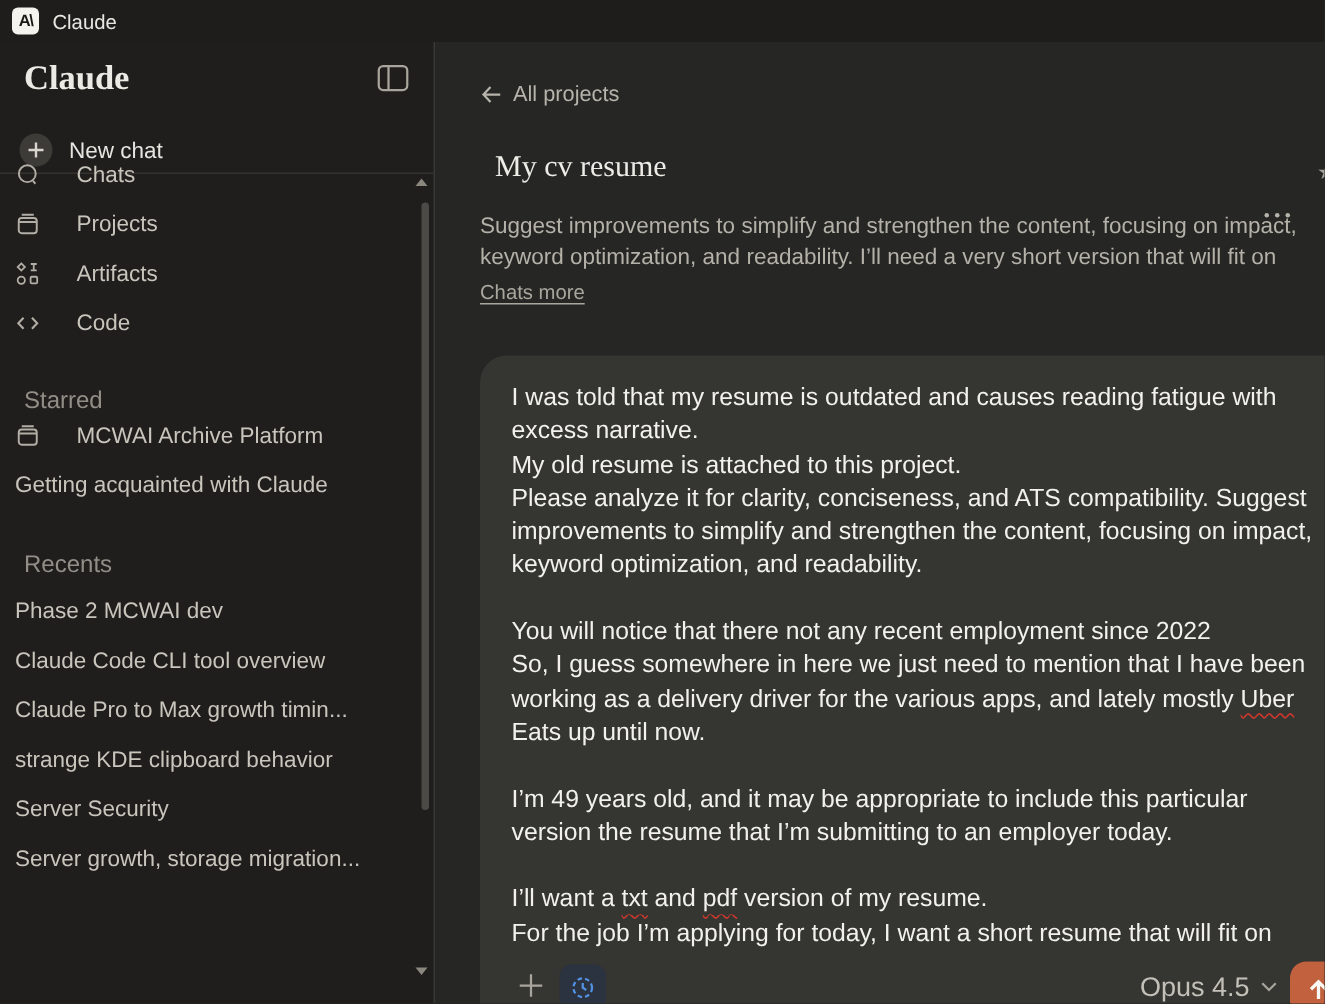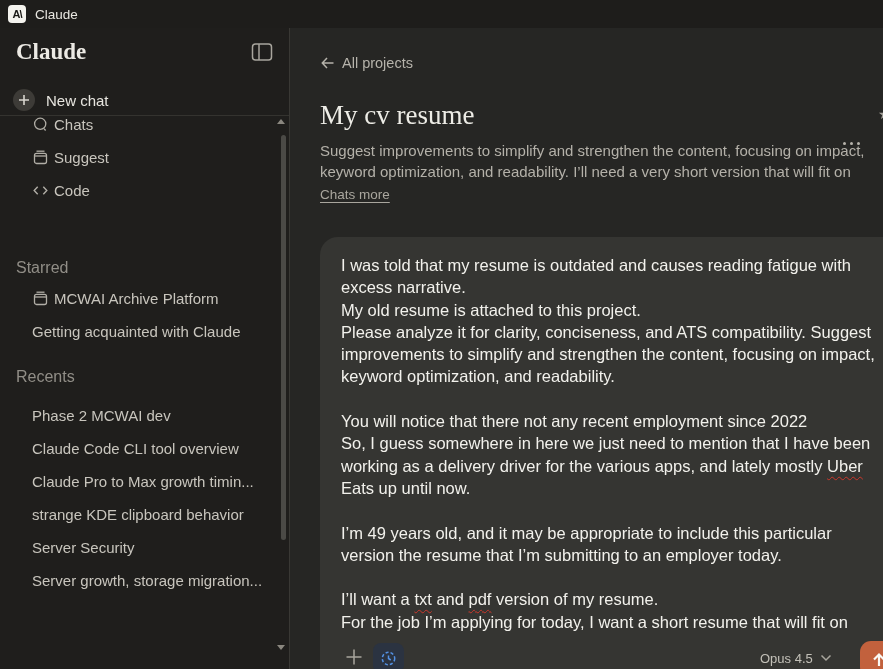--- a/index.html
+++ b/index.html
@@ -27,21 +27,21 @@
     font-family:"Liberation Serif", serif; font-size:23px; font-weight:600; color:#eceae4; }
   .collapse-btn { position:absolute; left:251px; top:14px; width:24px; height:21px;
     color:#a8a59d; cursor:pointer; }
   .newchat { position:absolute; left:13px; top:61px; height:22px;
     display:flex; align-items:center; gap:11px; cursor:pointer; }
   .newchat .plus-circle { width:22px; height:22px; border-radius:50%; background:#3d3b37;
     display:flex; align-items:center; justify-content:center; color:#d8d5ce; }
   .newchat .nc-label { font-size:15px; color:#e7e5df; }
   .sb-divider { position:absolute; left:0; top:87px; width:290px; height:1px; background:#34332f; }
 
-  .sb-row { height:33px; display:flex; align-items:center; padding-left:32px; gap:5px;
+  .sb-row { height:33px; display:flex; padding-left:10px; gap:24px;
     cursor:pointer; }
   .sb-row .sb-icon { width:17px; height:17px; color:#b1aea6; flex:none; }
   .sb-label { font-size:15px; color:#c8c5bd; white-space:nowrap; overflow:hidden; }
   .nav-list { position:absolute; left:0; top:80px; width:282px; }
   .section-label { position:absolute; left:16px; font-size:16px; color:#918e87; }
   .starred-list { position:absolute; left:0; top:254px; width:282px; }
   .recents-list { position:absolute; left:0; top:371px; width:282px; }
 
   .sb-thumb { position:absolute; right:3px; top:107px; width:5px; height:405px;
     border-radius:3px; background:#4b4a46; cursor:pointer; }
@@ -49,22 +49,22 @@
     border-left:4px solid transparent; border-right:4px solid transparent;
     border-bottom:5px solid #8a877f; }
   .sb-caret-down { position:absolute; right:4px; top:617px; width:0; height:0;
     border-left:4px solid transparent; border-right:4px solid transparent;
     border-top:5px solid #8a877f; }
 
   
   .main { position:absolute; left:290px; top:28px; width:593px; height:641px; }
   .backrow { position:absolute; left:30px; top:27px; display:flex; align-items:center;
     gap:7px; color:#b6b3ab; font-size:14.5px; cursor:pointer; }
-  .proj-title { position:absolute; left:30px; top:72px;
-    font-family:"Liberation Serif", serif; font-size:27px; font-weight:500; color:#edece6; }
+  .proj-title { position:absolute; left:40px; top:72px;
+    font-family:"Liberation Serif", serif; font-size:20px; font-weight:500; color:#edece6; }
   .menu-dots { position:absolute; left:553px; top:105px; width:26px; height:20px;
     display:flex; align-items:center; gap:4px; cursor:pointer; }
   .menu-dots i { width:3px; height:3px; border-radius:50%; background:#b6b3ab; }
   .edge-star { position:absolute; left:588px; top:78px; font-size:14px; color:#a5a29b; }
   .proj-desc { position:absolute; left:30px; top:113px; width:564px; height:42px;
     overflow:hidden; font-size:15px; line-height:20.5px; color:#b4b1a9; }
   .showmore { position:absolute; left:30px; top:159px; font-size:13.5px; color:#a9a69e;
     text-decoration:underline; text-underline-offset:3px; text-decoration-thickness:1px;
     cursor:pointer; }
 
@@ -76,21 +76,21 @@
     cursor:text; }
   .squiggle { text-decoration:underline wavy #cc372b; text-decoration-thickness:1px;
     text-underline-offset:4px; text-decoration-skip-ink:none; }
   .attach-btn { position:absolute; left:24px; top:410px; width:20px; height:20px;
     color:#a8a59d; cursor:pointer; }
   .think-btn { position:absolute; left:53px; top:406px; width:31px; height:30px;
     border-radius:8px; background:#2b3341; display:flex; align-items:center;
     justify-content:center; color:#5391e4; cursor:pointer; }
   .model-sel { position:absolute; left:440px; top:410px; height:22px;
     display:flex; align-items:center; gap:7px; cursor:pointer; }
-  .model-label { font-size:13px; color:#c3c0b8; }
+  .model-label { font-size:18px; color:#c3c0b8; }
   .model-sel .chev { color:#a8a59d; }
   .send-btn { position:absolute; left:540px; top:404px; width:37px; height:37px;
     border-radius:11px; background:#c2613d; display:flex; align-items:center;
     justify-content:center; color:#faf9f5; cursor:pointer; }
 </style>
 </head>
 <body>
 
 <div class="topbar">
   <div class="appicon">A\</div>
@@ -125,21 +125,30 @@
           <path d="M12 12.6l1.6 1.9"></path>
       </svg>
       <span class="sb-label">Chats</span>
     </div>
     <div class="sb-row">
       <svg class="sb-icon" viewBox="0 0 17 17" fill="none" stroke="currentColor" stroke-width="1.3">
         <path d="M4.5 2.2h8"></path>
           <rect x="2.5" y="4.3" width="12" height="10.2" rx="2"></rect>
           <path d="M2.5 7h12"></path>
       </svg>
-      <span class="sb-label">Suggest</span>
+      <span class="sb-label">Projects</span>
+    </div>
+    <div class="sb-row">
+      <svg class="sb-icon" viewBox="0 0 17 17" fill="none" stroke="currentColor" stroke-width="1.2">
+        <path d="M4.2 1.6L6.6 4 4.2 6.4 1.8 4z"></path>
+        <path d="M10.5 2h4M12.5 2v4.2M10.5 6.2h4"></path>
+        <circle cx="4.2" cy="12.8" r="2.4"></circle>
+        <rect x="10.4" y="10.5" width="4.4" height="4.4" rx="0.8"></rect>
+      </svg>
+      <span class="sb-label">Artifacts</span>
     </div>
     <div class="sb-row">
       <svg class="sb-icon" viewBox="0 0 17 17" fill="none" stroke="currentColor" stroke-width="1.4">
         <path d="M5.7 4.8L2.2 8.5l3.5 3.7M11.3 4.8l3.5 3.7-3.5 3.7"></path>
       </svg>
       <span class="sb-label">Code</span>
     </div>
   </div>
 
   <div class="section-label" style="top:231px">Starred</div>

